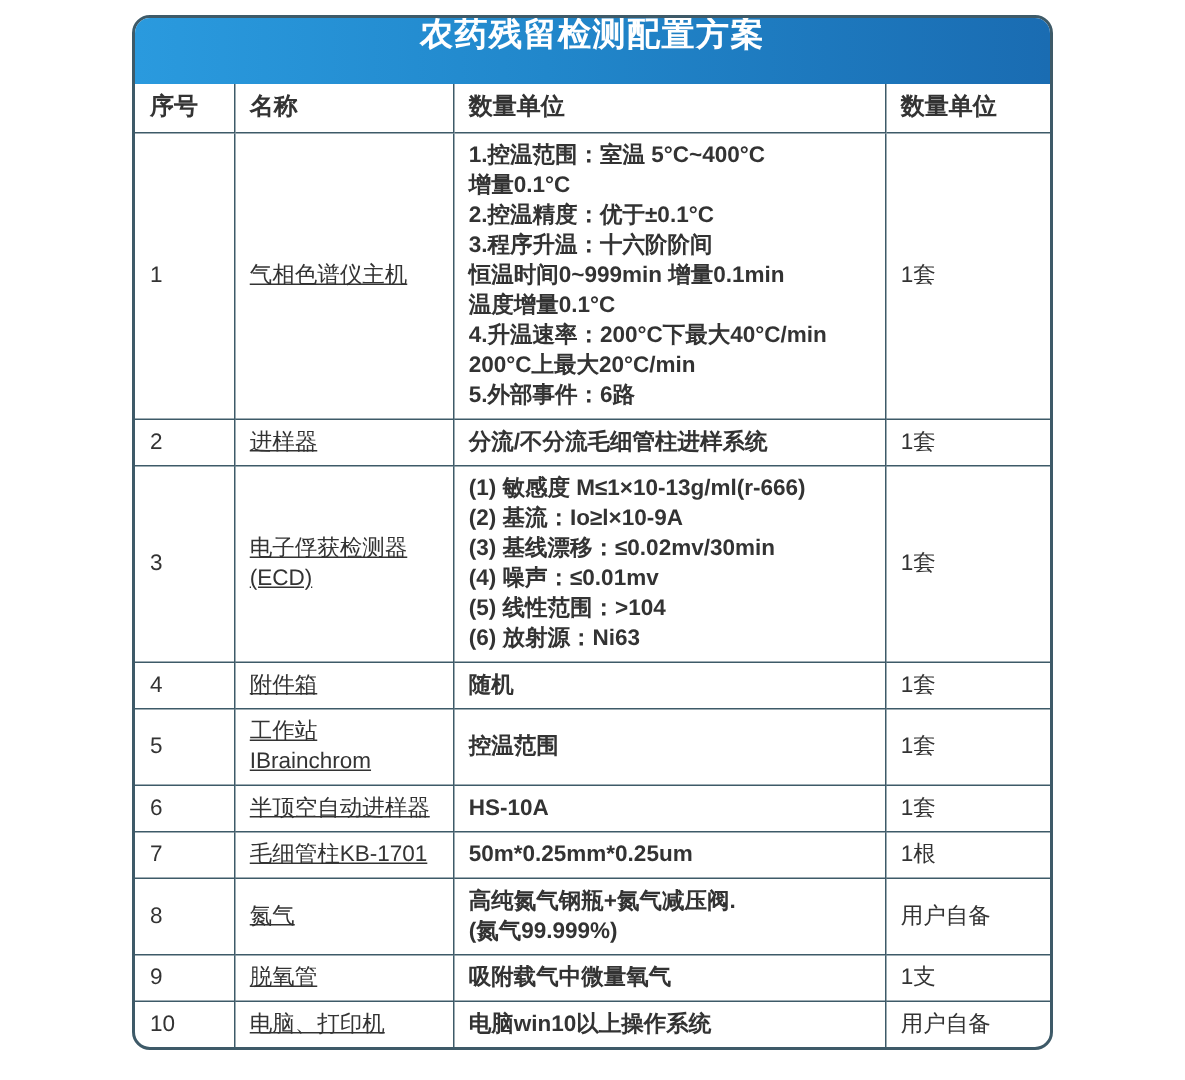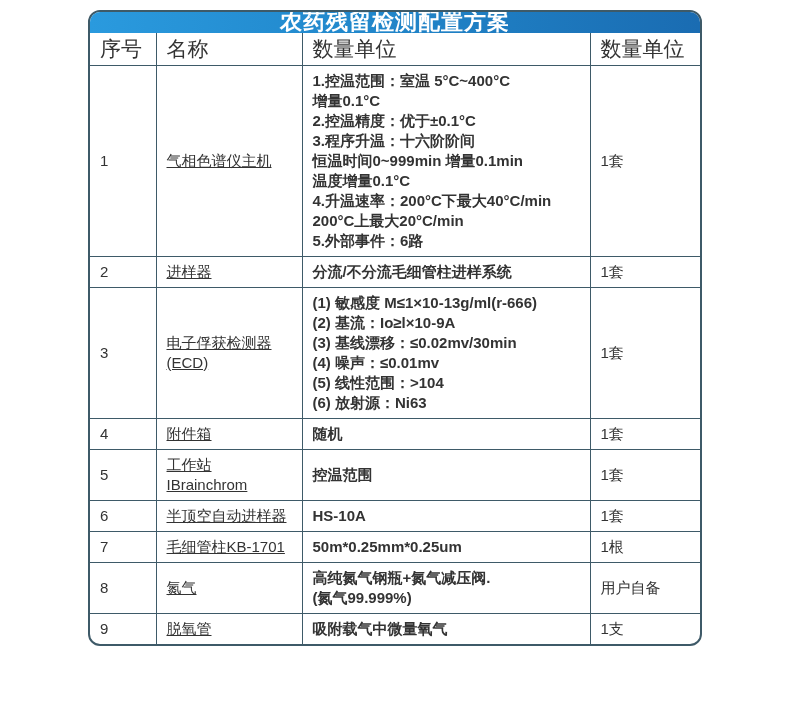--- a/index.html
+++ b/index.html
@@ -13,24 +13,24 @@
   .sheet {
     position: absolute;
     left: 88px; top: 10px;
     width: 614px;
     border: 2px solid #3e5a68;
     border-radius: 12px;
     overflow: hidden;
     background: #ffffff;
   }
   .title-bar {
-    height: 21px;
+    height: 44px;
     background: linear-gradient(90deg, #2a9ade 0%, #2187cb 45%, #1a6cb2 100%);
     display: flex;
-    align-items: flex-end;
+    align-items: flex-start;
     justify-content: center;
   }
   .title-bar h1 {
     color: #ffffff;
     font-size: 22px;
     font-weight: bold;
     letter-spacing: 1px;
     line-height: 1;
   }
   table.spec-table {
@@ -49,22 +49,22 @@
     padding: 5px 10px;
     vertical-align: middle;
     text-align: left;
     word-wrap: break-word;
   }
   
   table.spec-table tr > *:first-child { border-left: none; }
   table.spec-table tr > *:last-child  { border-right: none; }
   table.spec-table tr:last-child > *  { border-bottom: none; }
   table.spec-table thead th {
-    font-weight: normal;
-    font-size: 21px;
+    font-weight: bold;
+    font-size: 16px;
     height: 32px;
     border-top: none;
   }
   td.cell-no { text-align: center; }
   td.cell-spec { white-space: pre-line; font-weight: bold; }
   td.cell-name { white-space: pre-line; text-decoration: underline; }
 </style>
 </head>
 <body>
 
@@ -150,15 +150,21 @@
         <td class="cell-spec">高纯氮气钢瓶+氮气减压阀.
 (氮气99.999%)</td>
         <td class="cell-qty">用户自备</td>
       </tr>
       <tr>
         <td class="cell-no">9</td>
         <td class="cell-name">脱氧管</td>
         <td class="cell-spec">吸附载气中微量氧气</td>
         <td class="cell-qty">1支</td>
       </tr>
+      <tr>
+        <td class="cell-no">10</td>
+        <td class="cell-name">电脑、打印机</td>
+        <td class="cell-spec">电脑win10以上操作系统</td>
+        <td class="cell-qty">用户自备</td>
+      </tr>
     </tbody>
   </table>
 </div>
 
 </body></html>

